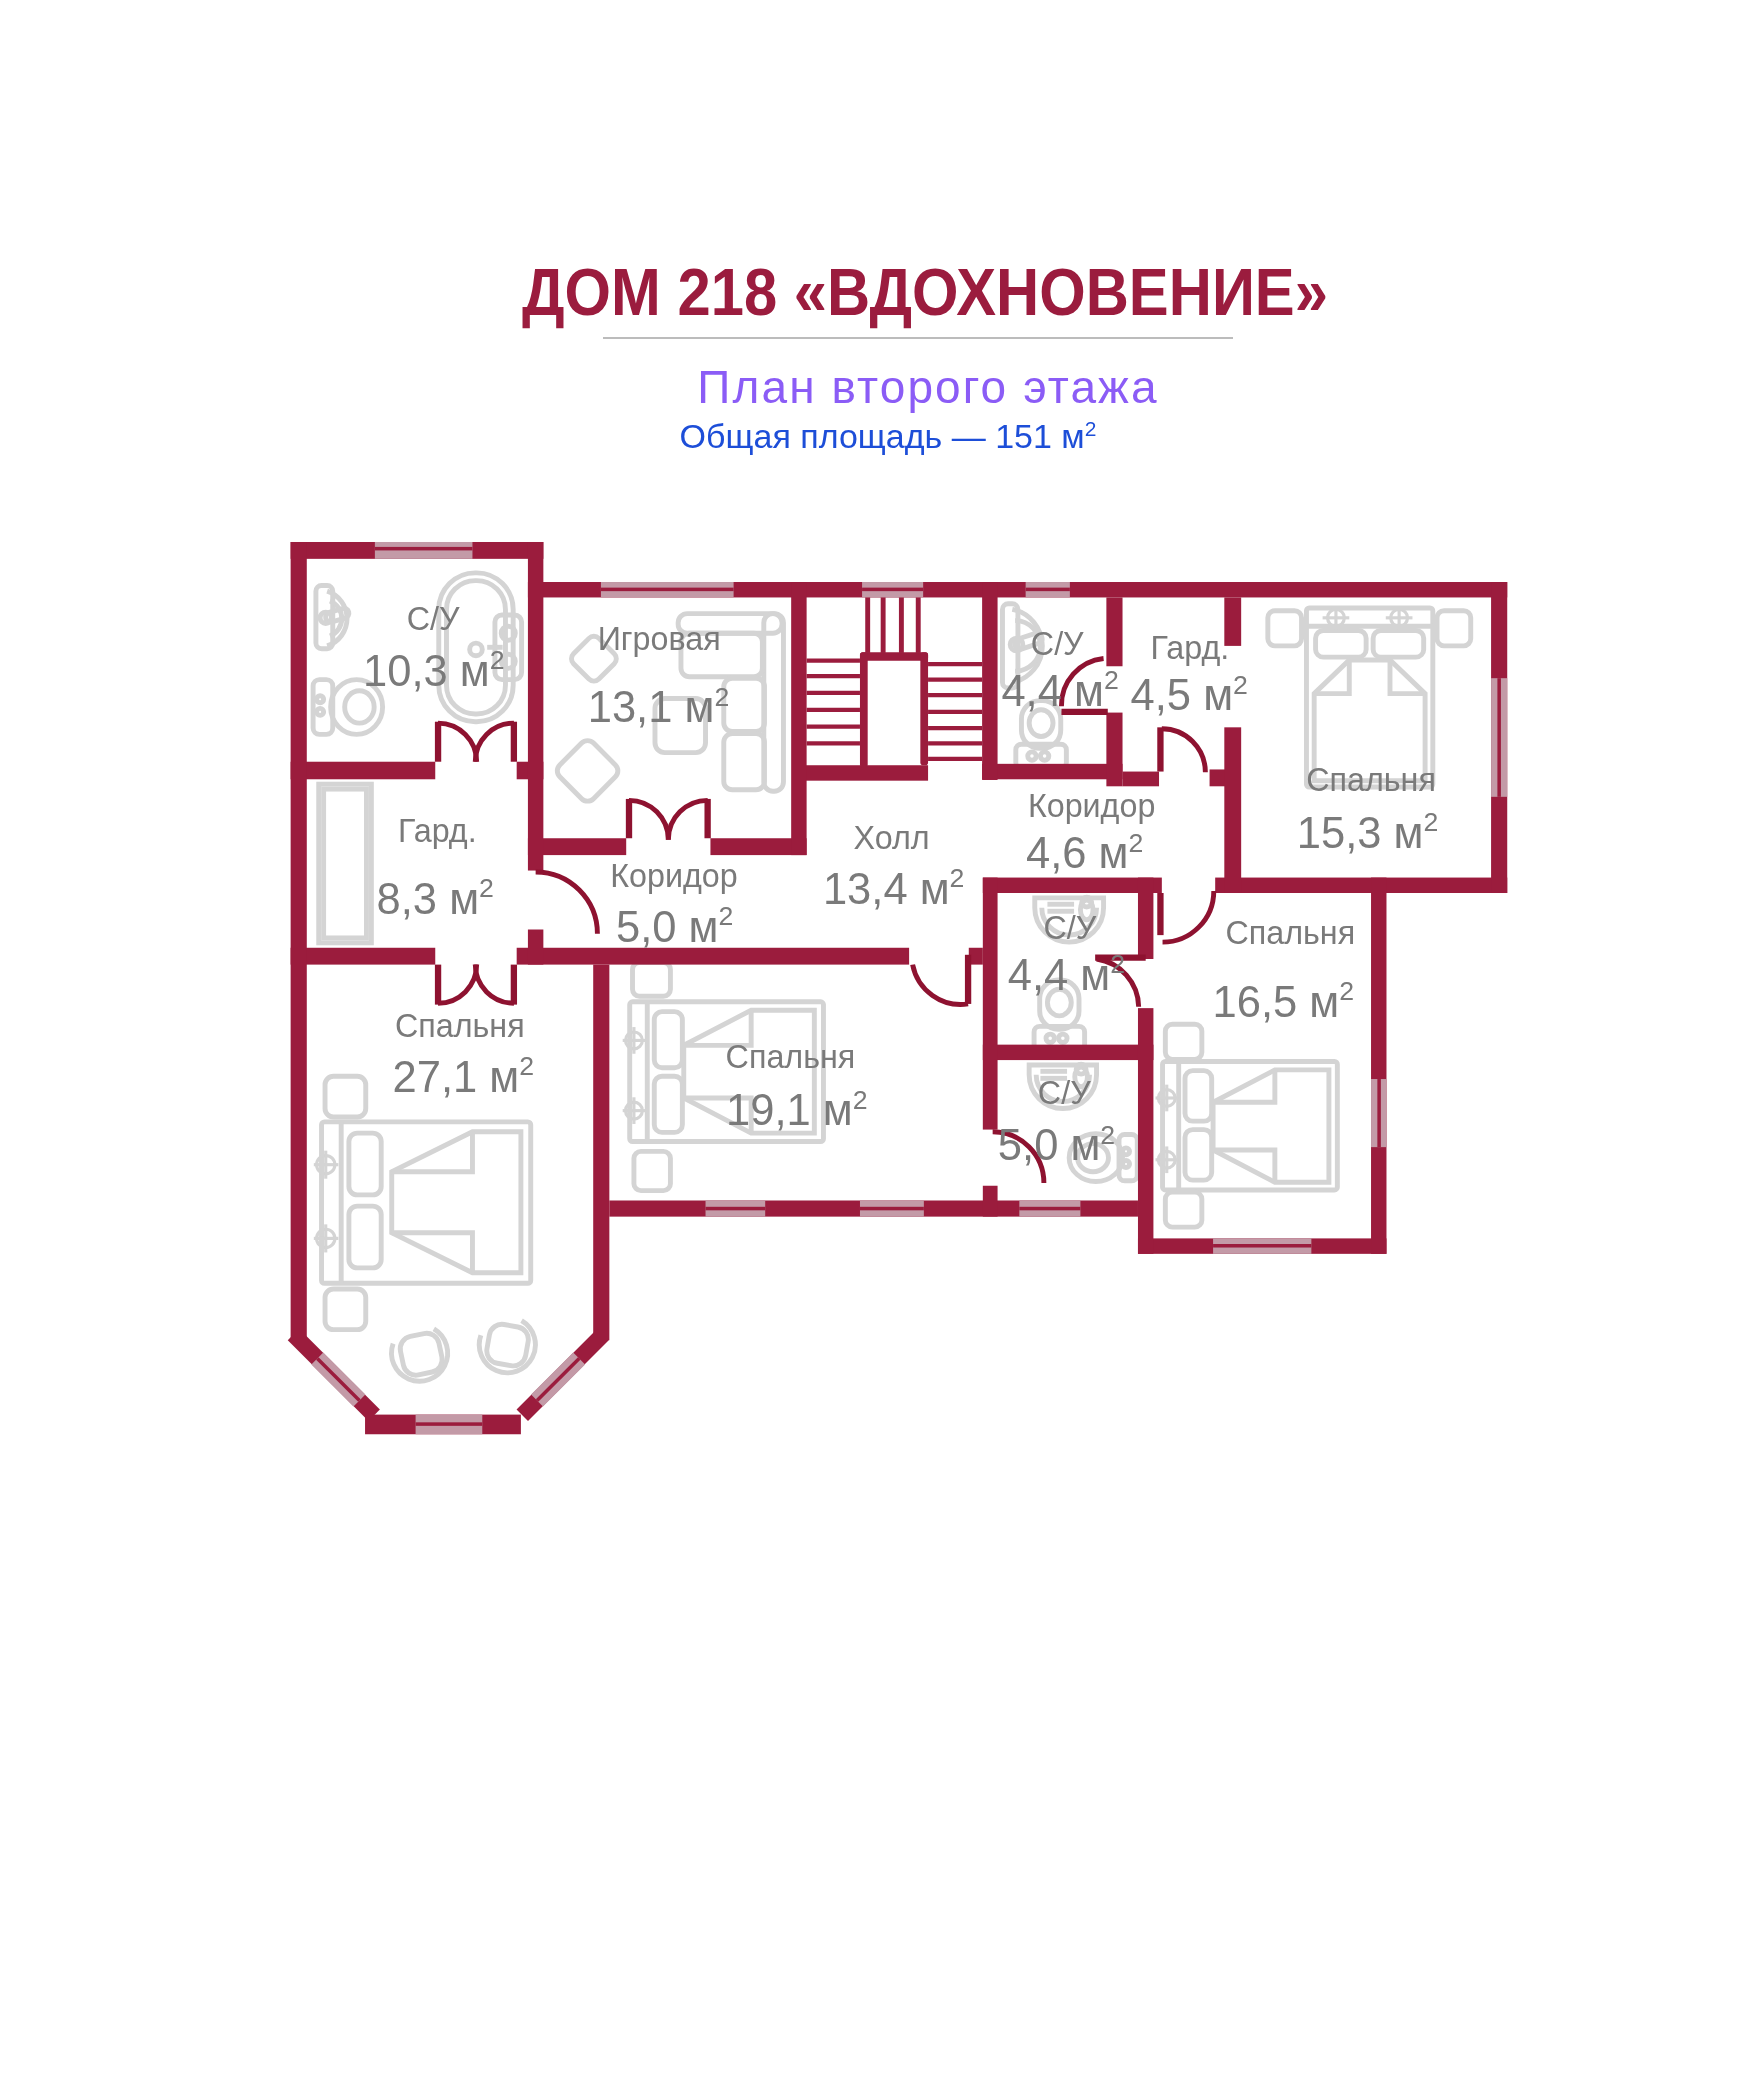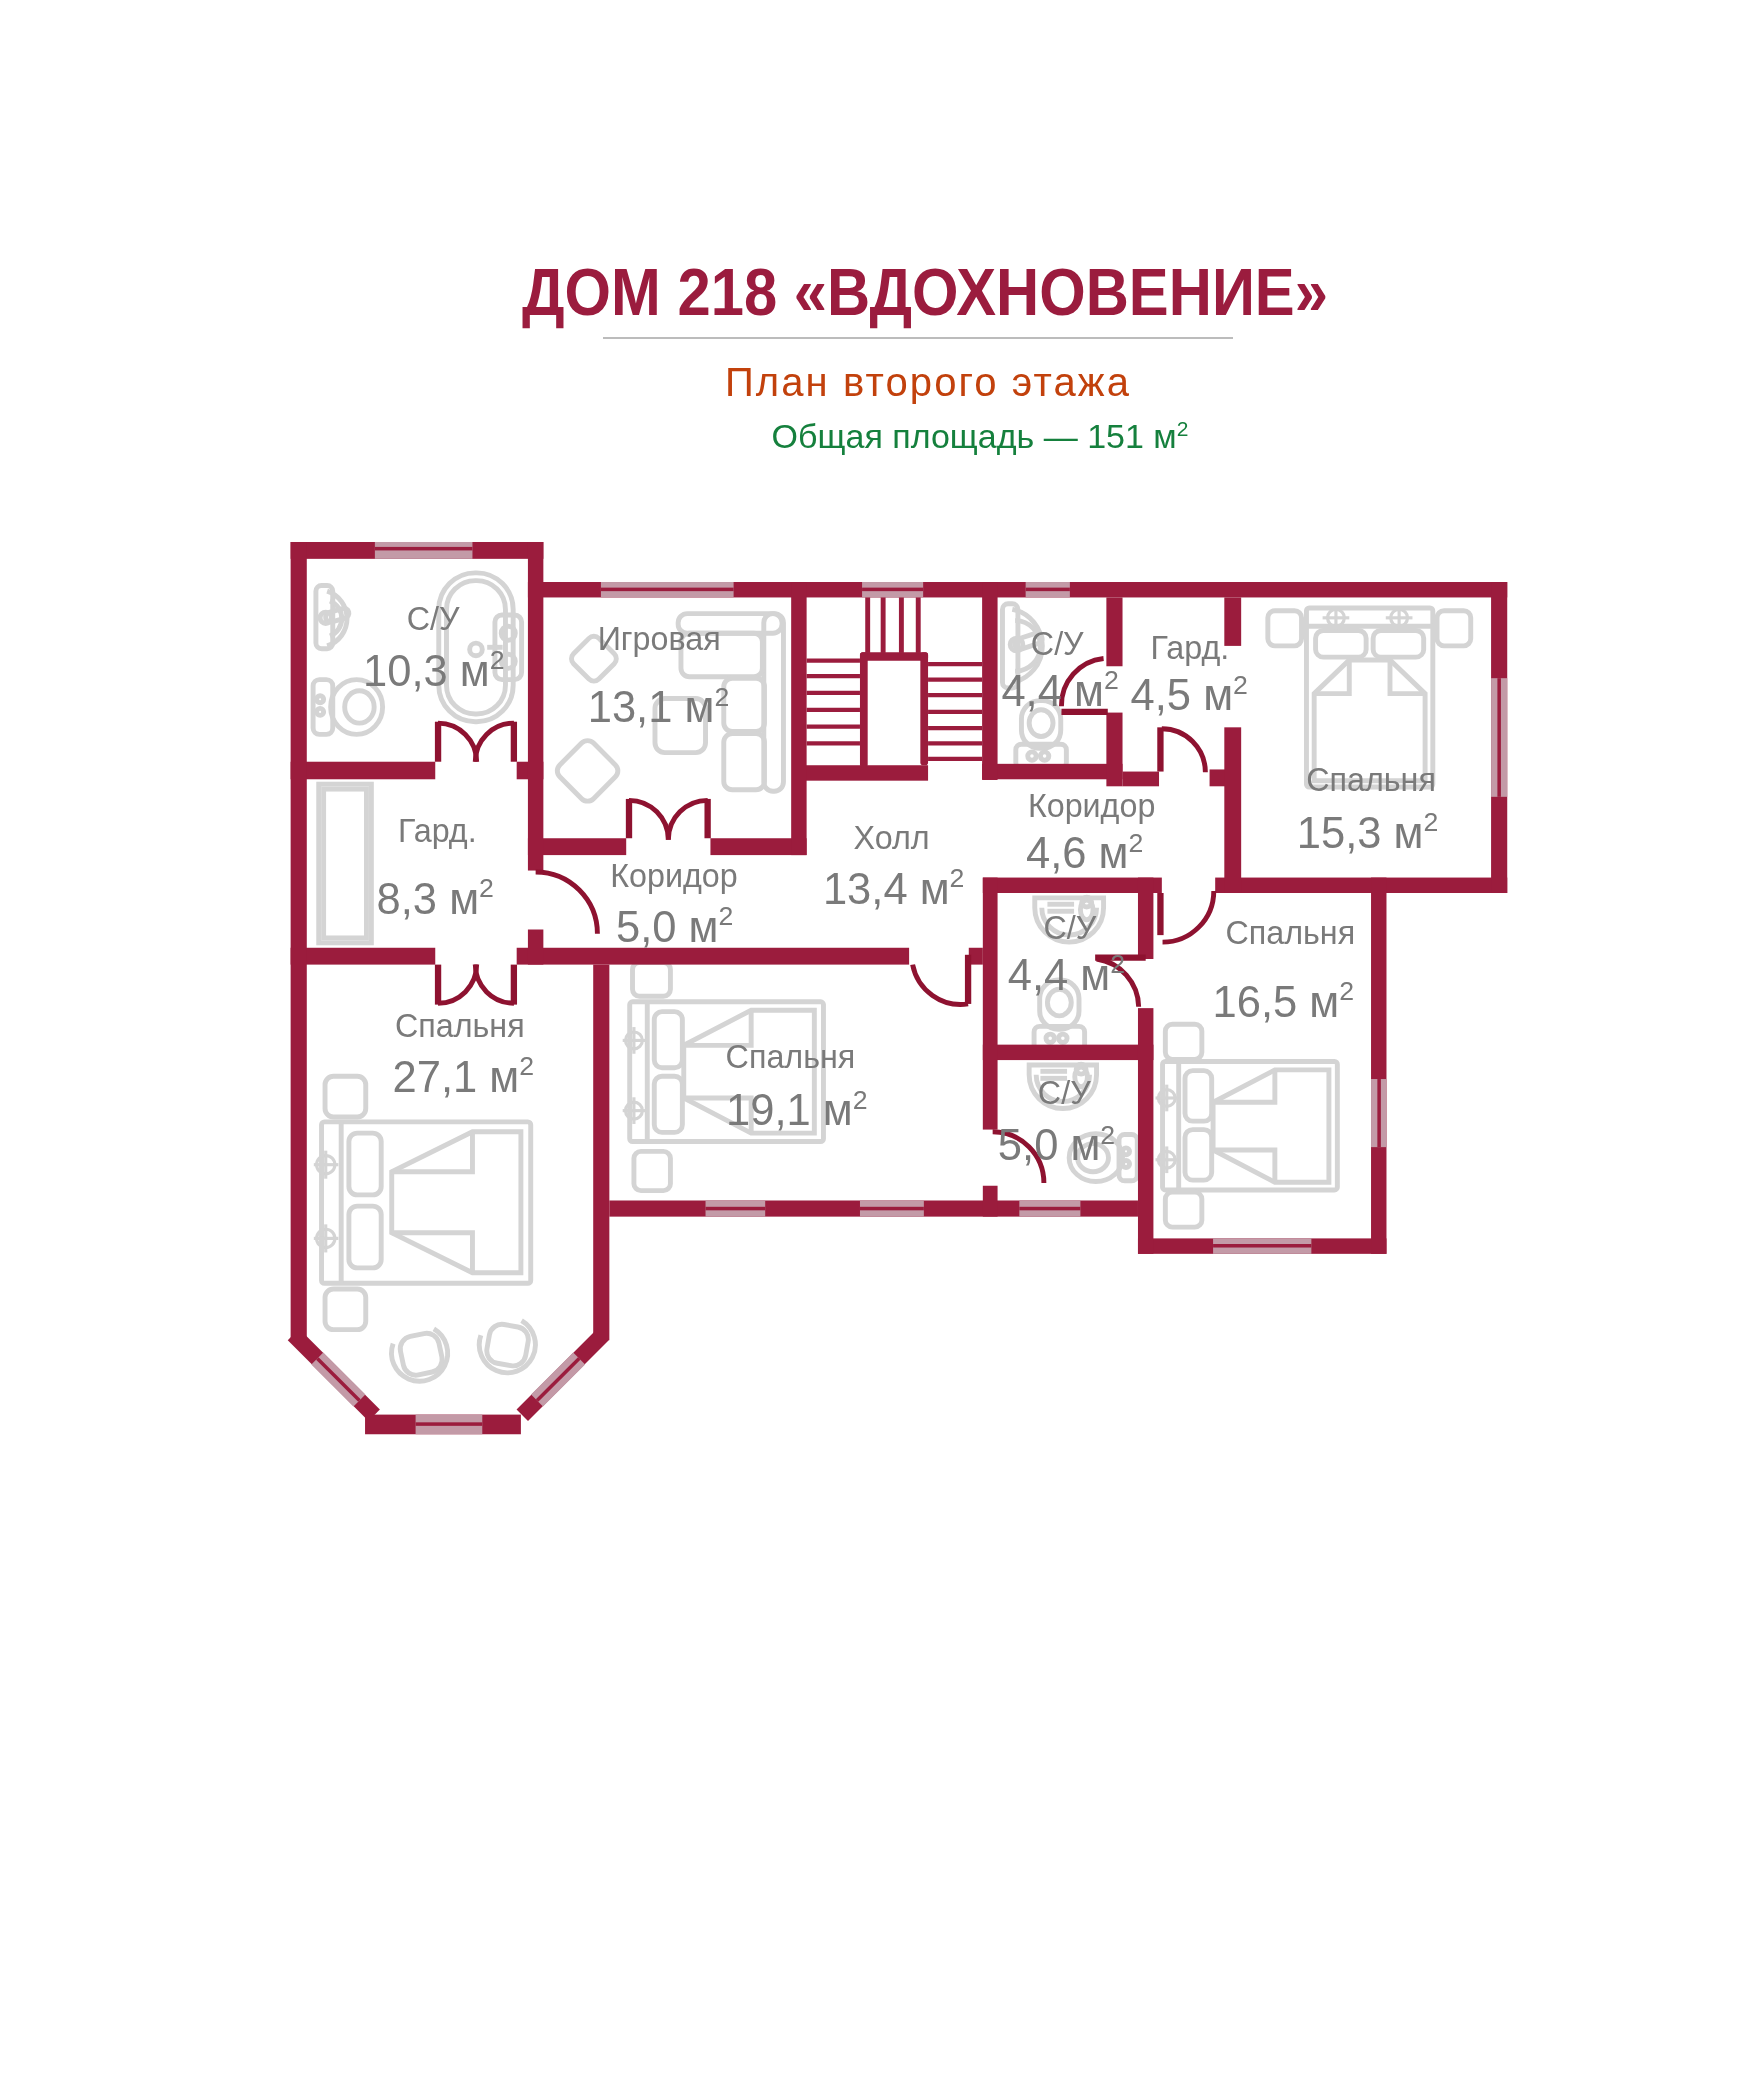--- a/index.html
+++ b/index.html
@@ -1,23 +1,23 @@
 <!DOCTYPE html>
 <html lang="ru" style="font-size:11.2px"><head>
 <meta charset="utf-8">
 <style>
   html,body{margin:0;padding:0;background:#ffffff;}
   body{width:1741px;height:2097px;overflow:hidden;font-family:"Liberation Sans",sans-serif;position:relative;}
   .titlewrap{position:absolute;left:925px;top:253px;transform:translateX(-50%) scaleX(0.892);
          font-weight:700;font-size:67px;color:#9b1c3e;letter-spacing:0px;white-space:nowrap;}
   .rule{position:absolute;left:603px;top:337px;width:630px;height:2.1px;background:#bcbcbc;}
   .sub1{position:absolute;left:928px;top:360px;transform:translateX(-50%);
-        font-size:40px;letter-spacing:2.1px;color:#c2410c;white-space:nowrap;}
-  .sub2{position:absolute;left:980px;top:417px;transform:translateX(-50%);
-        font-size:34px;color:#15803d;white-space:nowrap;}
+        font-size:46px;letter-spacing:2.1px;color:#8b5cf6;white-space:nowrap;}
+  .sub2{position:absolute;left:888px;top:417px;transform:translateX(-50%);
+        font-size:34px;color:#1d4ed8;white-space:nowrap;}
   .sub2 sup{font-size:21px;}
   svg{position:absolute;left:0;top:0;}
 </style>
 </head>
 <body>
   <div class="titlewrap">ДОМ 218 «ВДОХНОВЕНИЕ»</div>
   <div class="rule"></div>
   <div class="sub1">План второго этажа</div>
   <div class="sub2">Общая площадь — 151 м<sup>2</sup></div>
 

